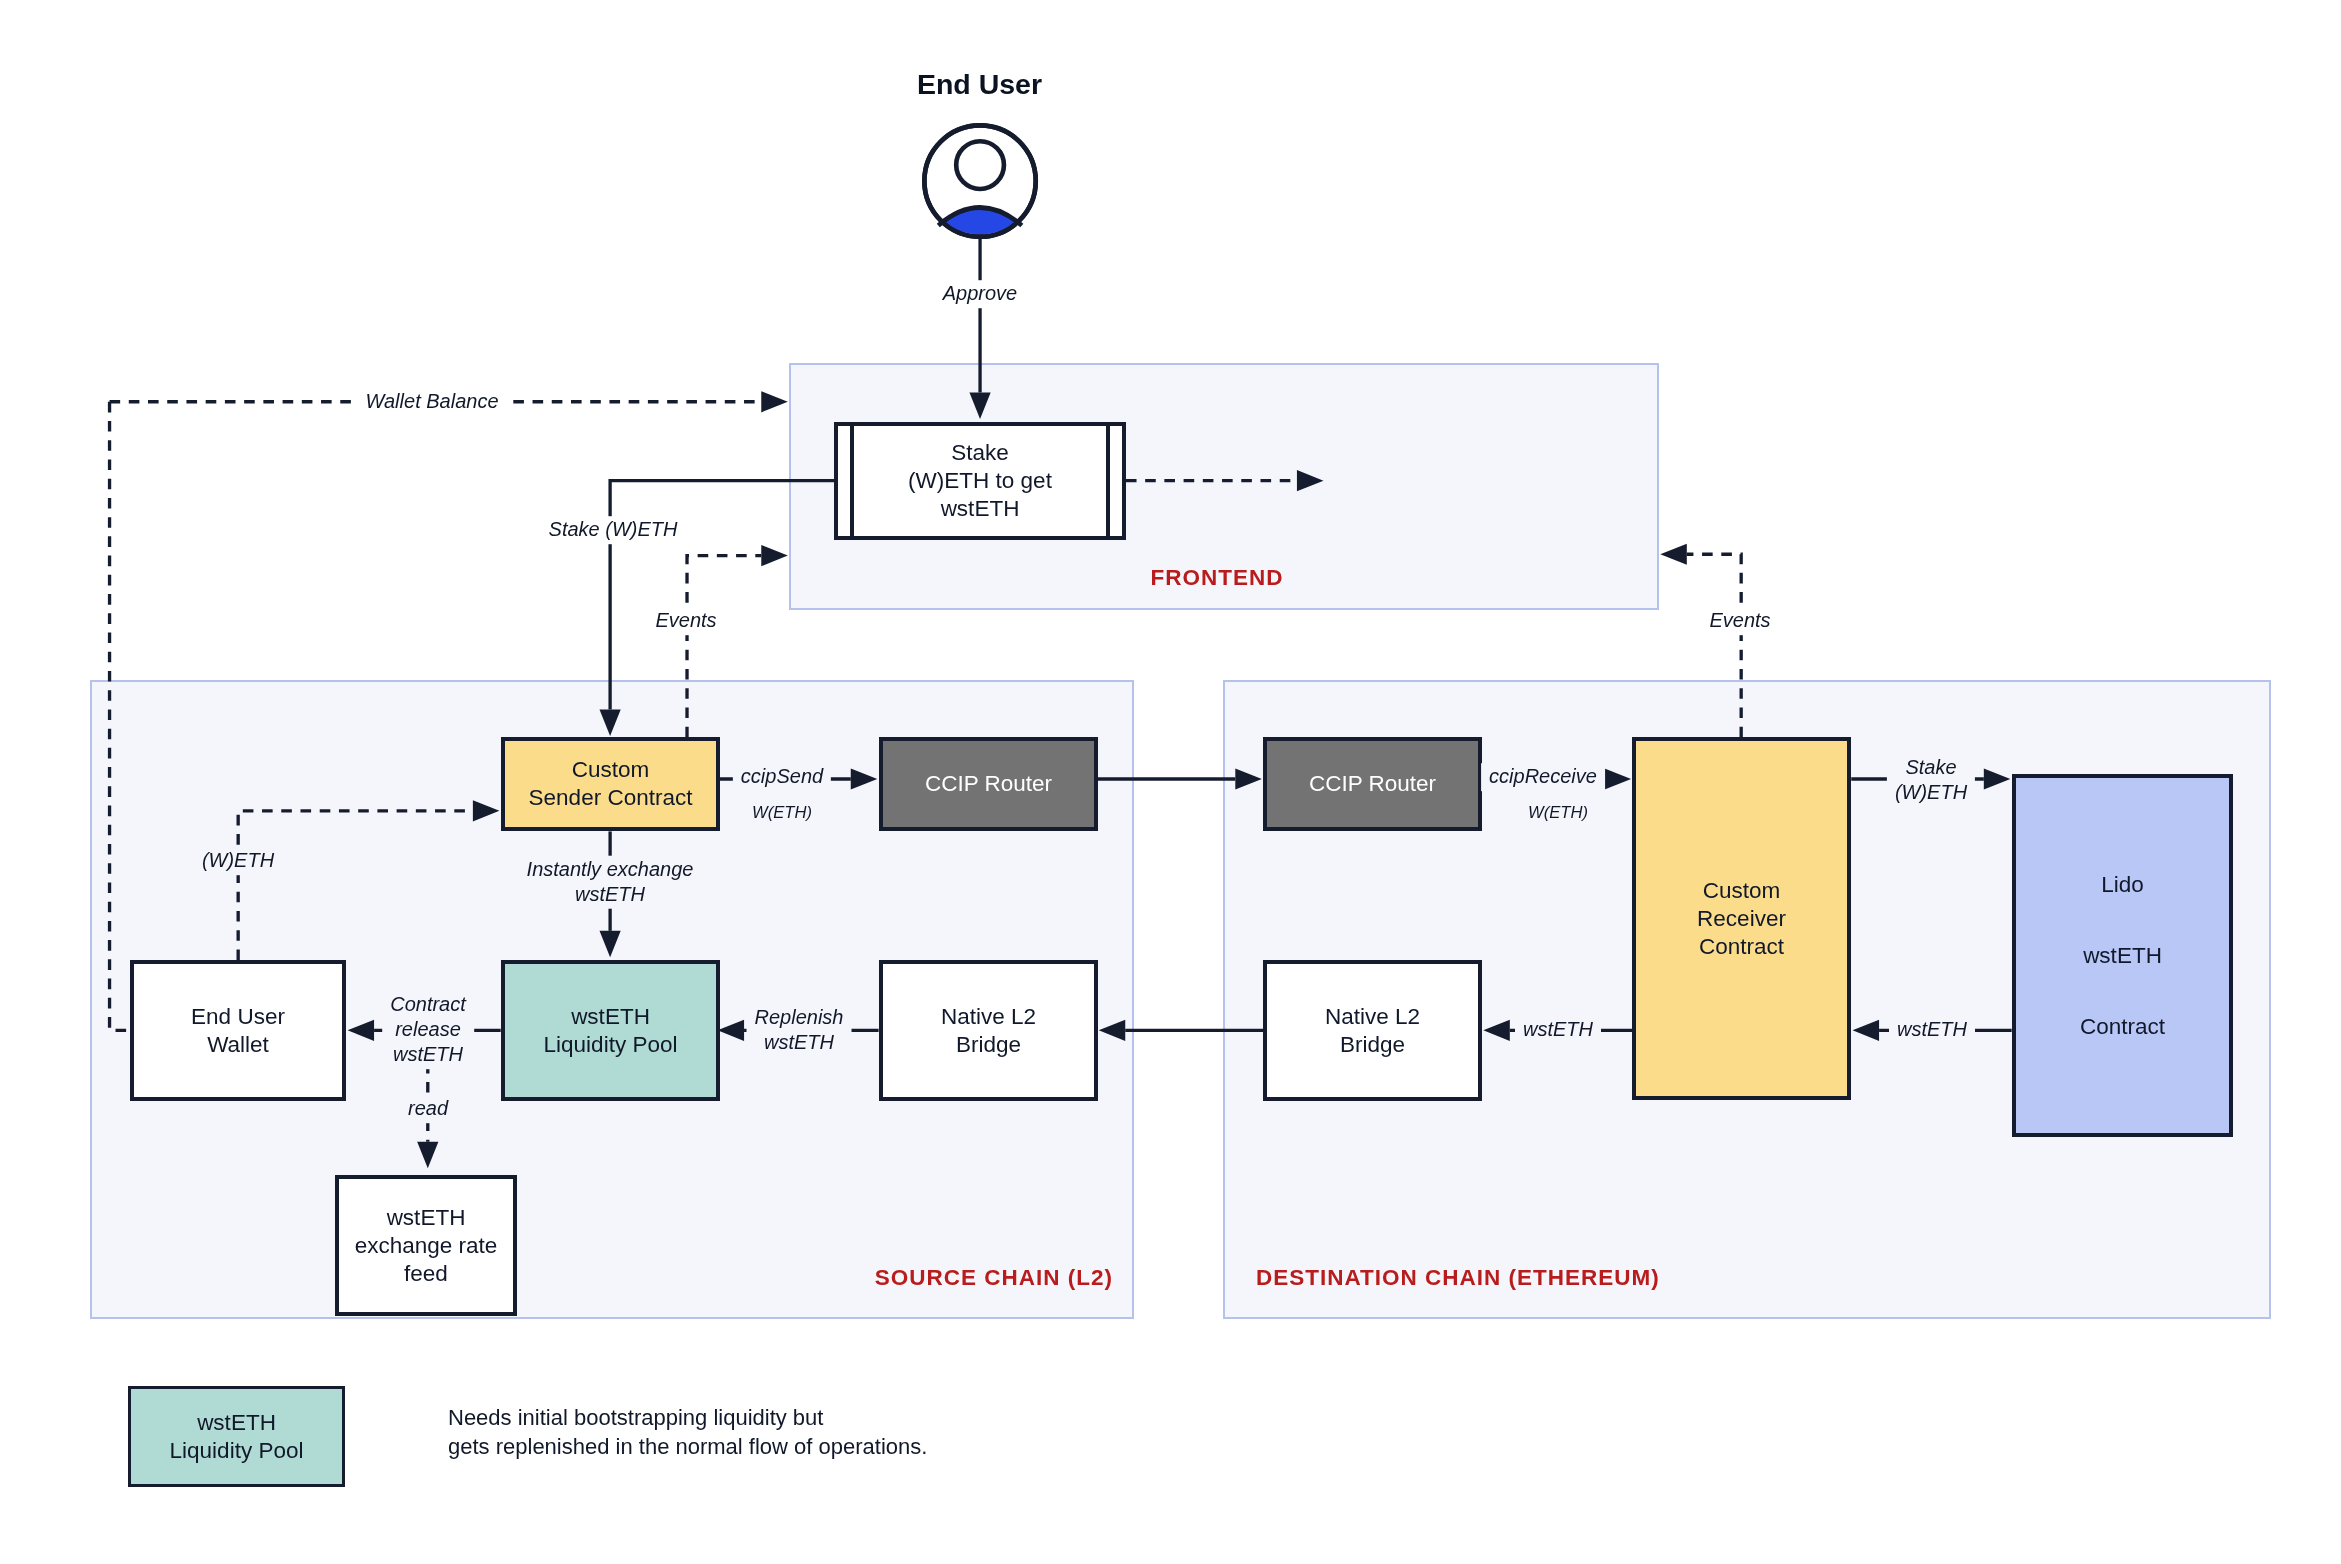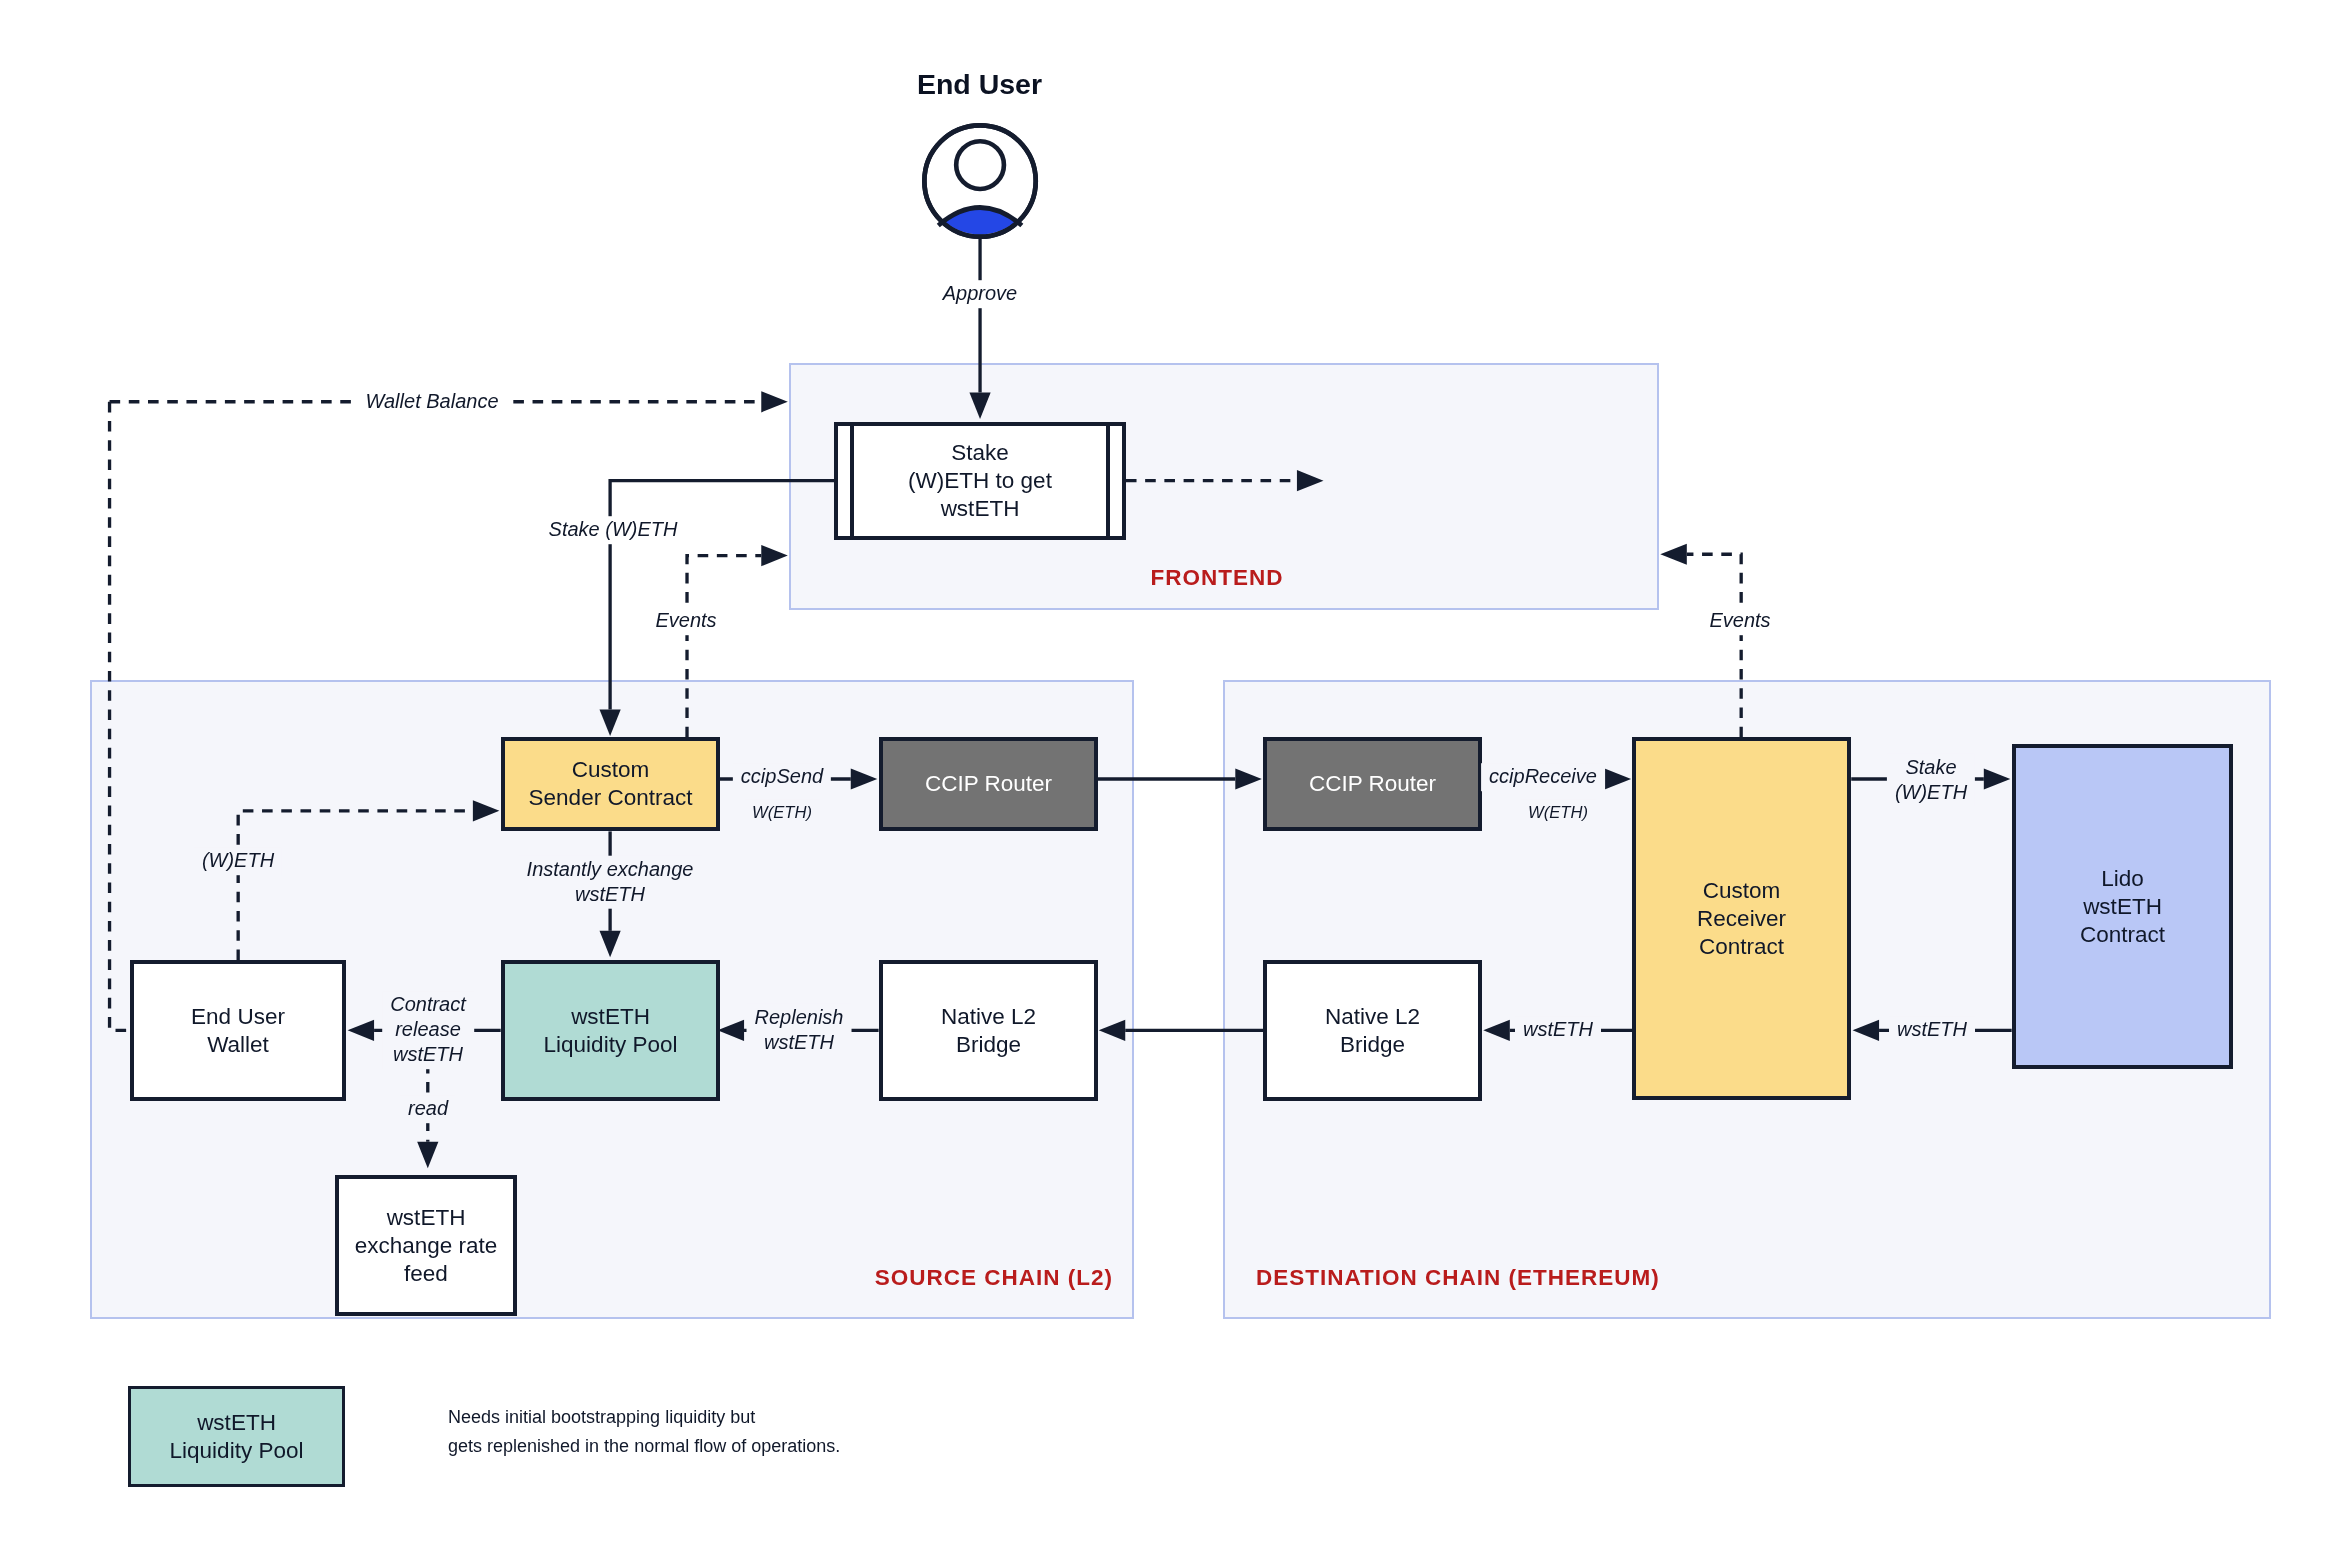--- a/index.html
+++ b/index.html
@@ -16,21 +16,21 @@
   .box.lav{background:#b9c7f6;}
   .bar{position:absolute;top:0;bottom:0;width:4px;background:#141c2e;}
   .seclbl{position:absolute;font-weight:bold;font-size:22.5px;letter-spacing:1px;color:#b91c1c;z-index:3;}
   .ctr{text-align:center;}
   .lbl{position:absolute;transform:translate(-50%,-50%);font-style:italic;font-size:20px;line-height:25px;
        text-align:center;z-index:4;white-space:nowrap;}
   .lbl.small{font-size:16.6px;}
   .lbl.panelbg{background:#f5f6fb;padding:1.3px 8px;}
   .lbl.whitebg{background:#ffffff;padding:1.3px 8px;}
   .title{position:absolute;font-size:28.5px;font-weight:600;text-align:center;z-index:3;color:#0b1222;}
-  .note{position:absolute;font-size:18px;line-height:29px;z-index:3;color:#10182a;}
+  .note{position:absolute;font-size:22px;line-height:29px;z-index:3;color:#10182a;}
 </style>
 </head>
 <body>
 
 <div class="canvas">
 
   <div class="panel" style="left:789px;top:363px;width:870px;height:247px;"></div>
   <div class="panel" style="left:90px;top:680px;width:1044px;height:639px;"></div>
   <div class="panel" style="left:1223px;top:680px;width:1048px;height:639px;"></div>
 
@@ -135,21 +135,21 @@
   <div class="box blue" style="left:1263px;top:737px;width:219px;height:94px;">
     <div>CCIP Router</div>
   </div>
 
   <div class="box yellow" style="left:1632px;top:737px;width:219px;height:363px;">
     <div>Custom</div>
     <div>Receiver</div>
     <div>Contract</div>
   </div>
 
-  <div class="box lav" style="left:2012px;top:744px;width:221px;height:325px;">
+  <div class="box lav" style="left:2012px;top:774px;width:221px;height:363px;gap:43px;">
     <div>Lido</div>
     <div>wstETH</div>
     <div>Contract</div>
   </div>
 
   <div class="box" style="left:1263px;top:960px;width:219px;height:141px;">
     <div>Native L2</div>
     <div>Bridge</div>
   </div>
 

